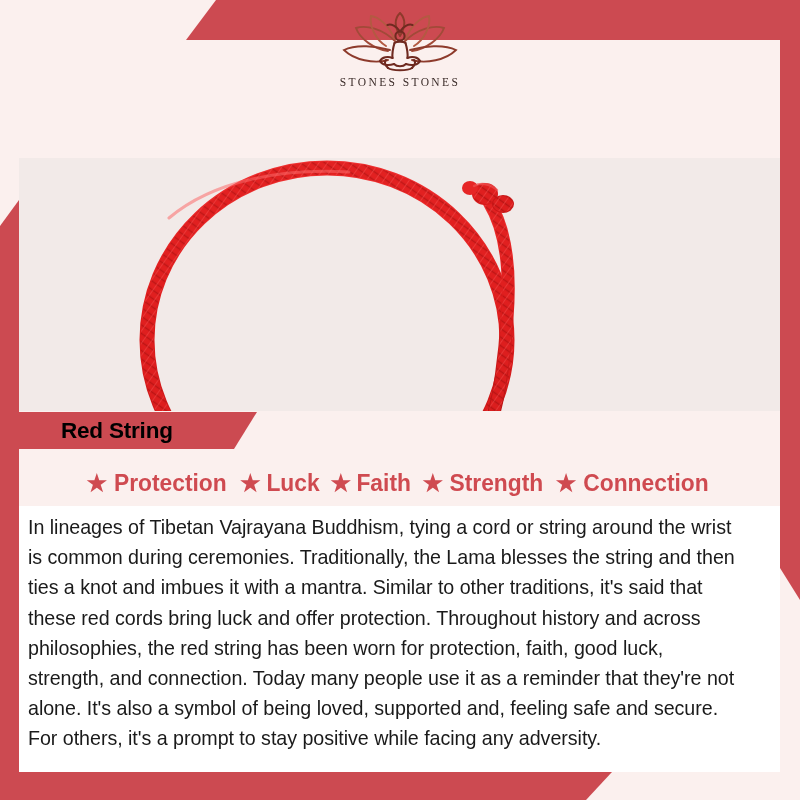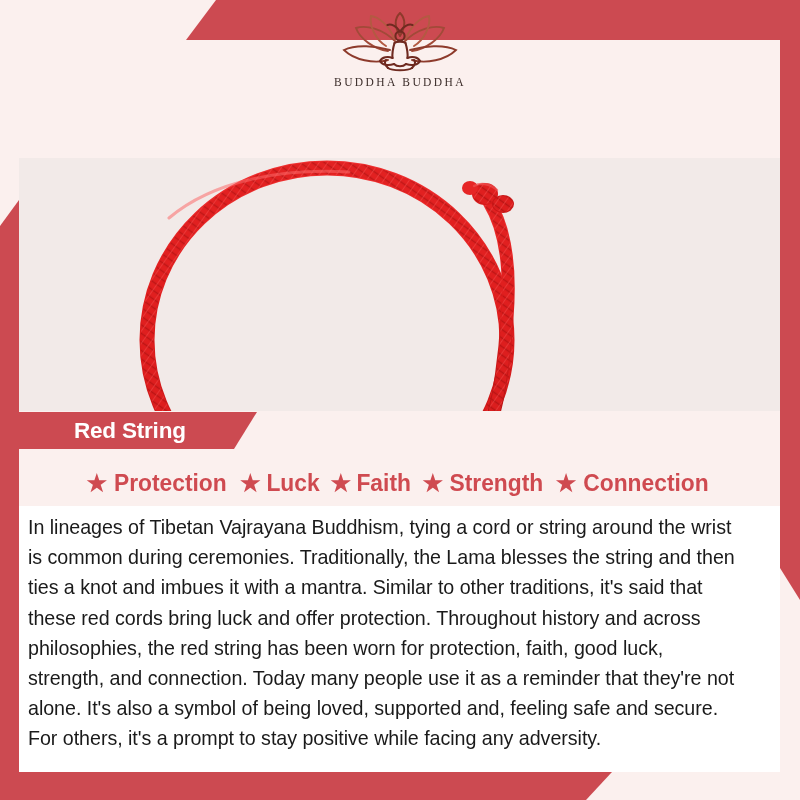--- a/index.html
+++ b/index.html
@@ -80,24 +80,24 @@
 
   
   .ribbon {
     position: absolute; left: 19px; top: 412px;
     width: 238px; height: 37px;
     background: #cc4a51;
     clip-path: polygon(0 0, 238px 0, 215px 37px, 0 37px);
     display: flex; align-items: center;
   }
   .ribbon-label {
-    color: #ffffff;
+    color: #000000;
     font-size: 22.5px;
     font-weight: bold;
-    margin-left: 55px;
+    margin-left: 42px;
     letter-spacing: -0.2px;
   }
 
   
   .benefits {
     position: absolute; left: 19px; top: 462px;
     width: 761px; height: 42px;
     display: flex; align-items: center; justify-content: center;
     gap: 0px;
   }
@@ -177,21 +177,21 @@
 
           <path d="M54.5 46 C50 44 44 45 42 49 C44 53 50 54 56 52"></path>
           <path d="M69.5 46 C74 44 80 45 82 49 C80 53 74 54 68 52"></path>
 
           <path d="M56 52 C59 55 65 55 68 52"></path>
           <path d="M50 56 C54 59 70 59 74 56"></path>
           <path d="M50 56 C47 53 46 50 48 48"></path>
           <path d="M74 56 C77 53 78 50 76 48"></path>
         </g>
       </svg>
-      <div class="logo-word">BUDDHA BUDDHA</div>
+      <div class="logo-word">STONES STONES</div>
     </div>
   </div>
 
 
   <div class="hero">
     <svg class="hero-img" viewBox="0 0 761 253" preserveAspectRatio="xMidYMid meet">
       <rect x="0" y="0" width="761" height="253" fill="#f2eae8"></rect>
       <defs>
         <pattern id="braid" width="7" height="7" patternUnits="userSpaceOnUse" patternTransform="rotate(35)">
           <rect width="7" height="7" fill="#e01f1f"></rect>

